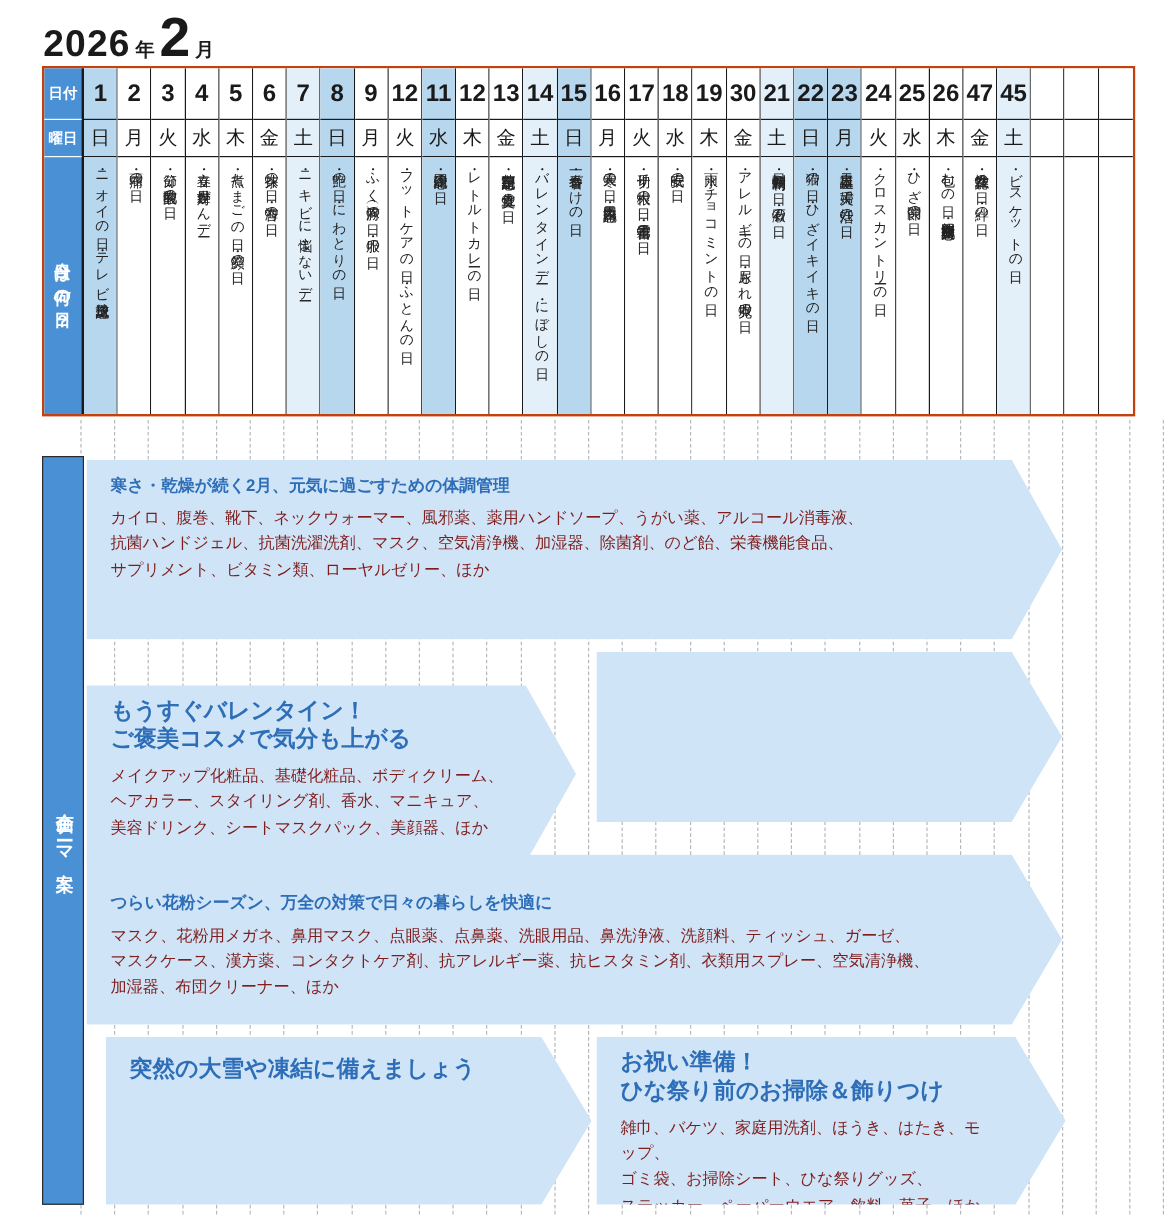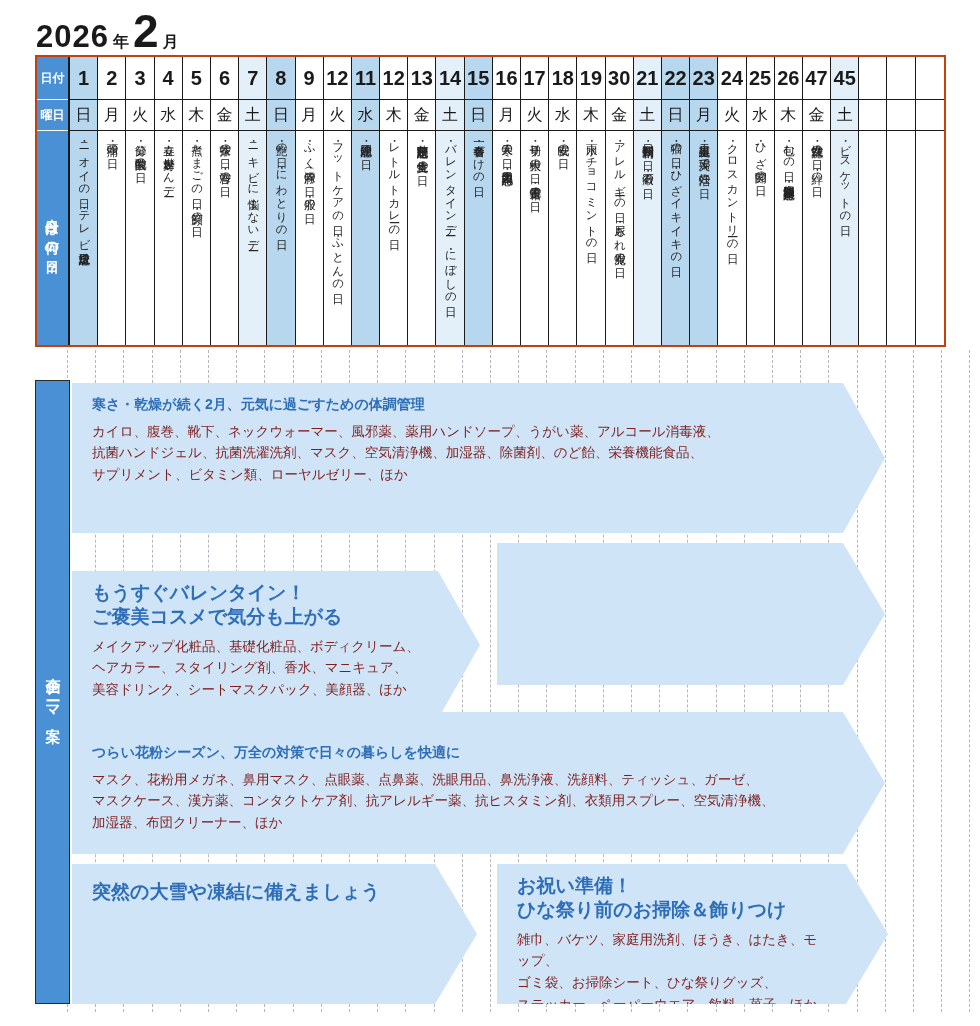--- a/index.html
+++ b/index.html
@@ -62,21 +62,21 @@
     padding:13px 60px 10px 20px;
   }
   .banner-title { color:#2e6eb8; font-weight:bold; white-space:pre-line; line-height:1.25; }
   .banner-body  { color:#7f1d1d; font-size:13.5px; line-height:1.62; white-space:pre-line; margin-top:7px; }
   .b-wide .banner-title { font-size:14px; }
   .b-half .banner-title { font-size:19px; }
   .b1 { left:72px;  top:383px; width:813px; height:150px; }
   .b2 { left:72px;  top:543px; width:408px; height:148px; padding-top:10px;margin-top:28px; }
   .b3 { left:497px; top:543px; width:388px; height:142px; padding-top:10px; }
   .b4 { left:72px;  top:712px; width:813px; height:142px; padding-top:32px; }
-  .b5 { left:72px;  top:864px; width:405px; height:140px; padding-top:16px; }
+  .b5 { left:88px;  top:864px; width:405px; height:140px; padding-top:16px; }
   .b6 { left:497px; top:864px; width:391px; height:140px; padding-top:10px; }
 </style>
 </head>
 <body>
 
 <div class="page-title">
   <span class="yr">2026</span>
   <span class="unit">年</span>
   <span class="mo">2</span>
   <span class="unit">月</span>

